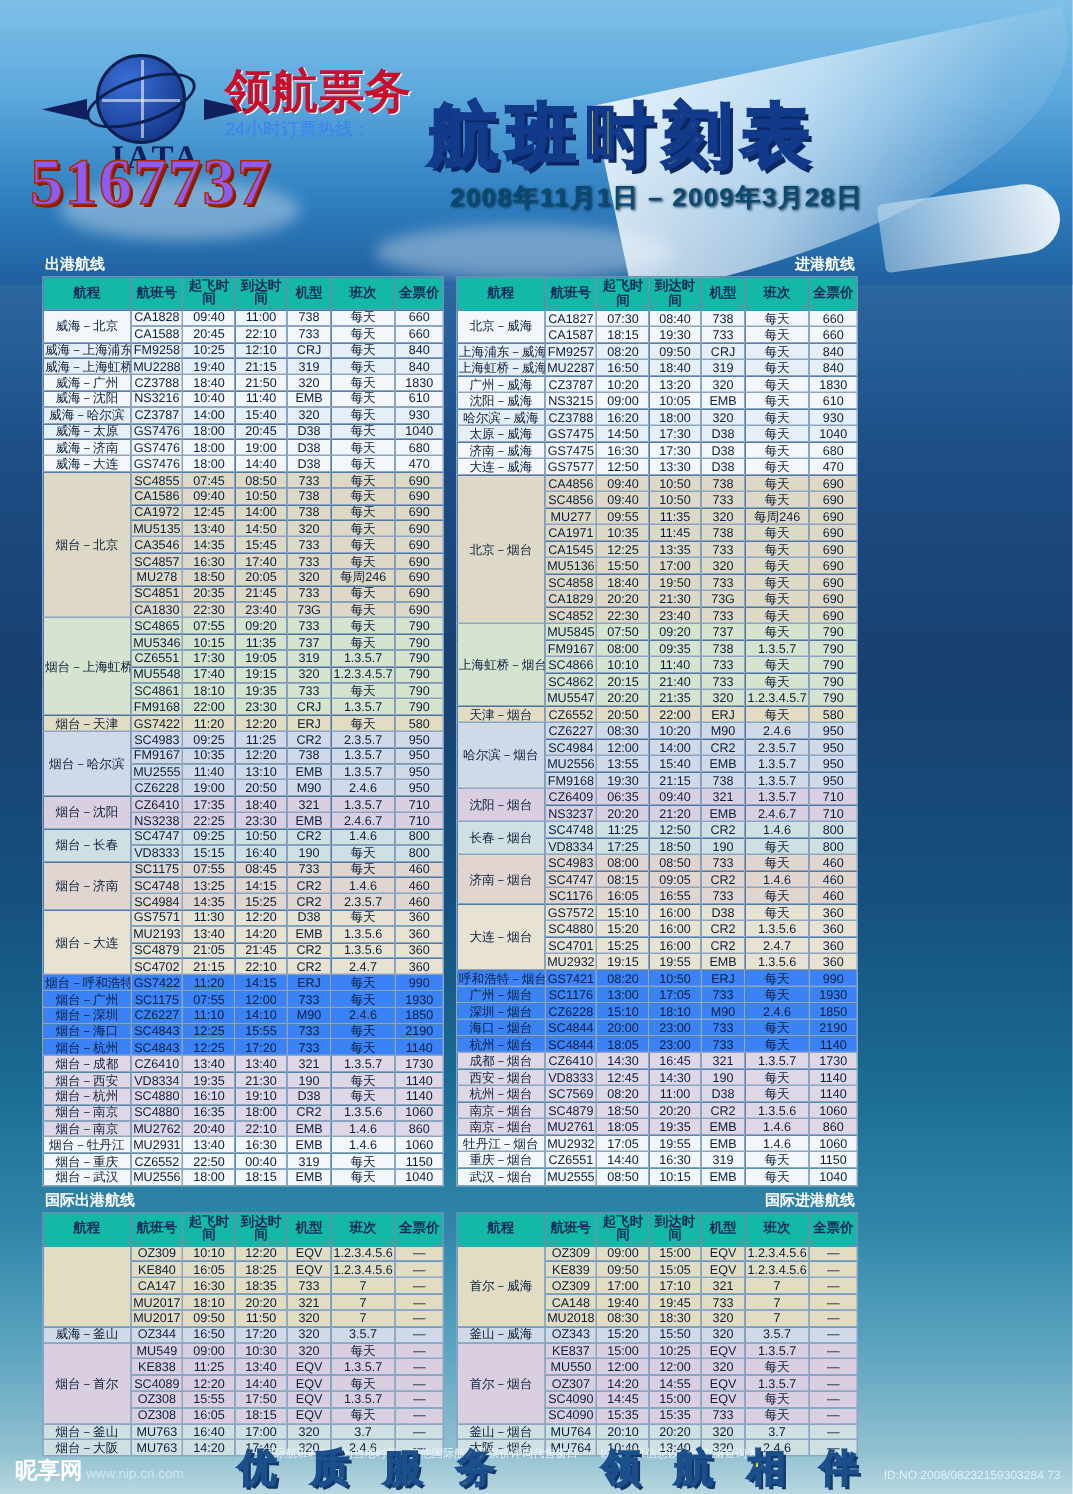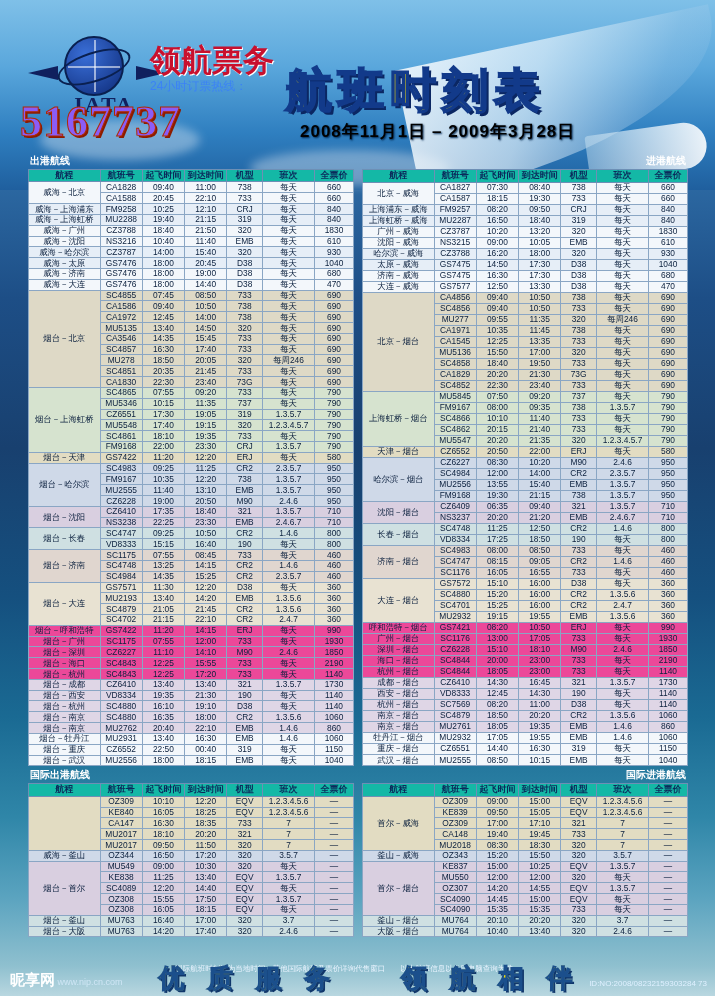--- a/index.html
+++ b/index.html
@@ -33,44 +33,44 @@
   .brand{position:absolute;left:150px;top:40px;font-size:31px;font-weight:bold;color:#c8102e;
     font-family:"Liberation Serif",serif;text-shadow:1px 1px 0 #fff;}
   .hotline{position:absolute;left:150px;top:78px;font-size:12px;color:#3b82f6;}
   .phone{position:absolute;left:20px;top:96px;font-size:44px;font-weight:bold;
     font-family:"Liberation Serif",serif;color:#8b5cf6;-webkit-text-stroke:1px #b02a00;
     text-shadow:2px 2px 0 #8c1c00;letter-spacing:1px;}
 
   .title-main{position:absolute;left:286px;top:44px;font-size:46px;font-weight:bold;
     font-family:"Liberation Serif",serif;color:#ffe400;-webkit-text-stroke:2px #123a8a;
     text-shadow:3px 3px 0 #0b2763;letter-spacing:6px;margin-top:16px;}
-  .title-date{position:absolute;left:300px;top:120px;font-size:17px;font-weight:bold;color:#000000;
+  .title-date{position:absolute;left:300px;top:120px;font-size:17px;font-weight:bold;color:#0c4a6e;
     text-shadow:1px 1px 2px #03264d;letter-spacing:1px;}
 
   
-  .sheet{position:absolute;left:28px;top:154px;width:660px;}
+  .sheet{position:absolute;left:28px;top:169px;width:544px;}
   .colhead{display:flex;justify-content:space-between;font-size:10px;font-weight:bold;color:#ffffff;margin-bottom:1px;padding:0 2px;}
   .colhead span{display:block;}
   table{border-collapse:collapse;font-size:8.4px;line-height:1.05;}
   table.t{width:326px;table-layout:fixed;}
   .wrap{display:flex;gap:8px;}
   th{background:#14b8a6;color:#0b2a5b;font-weight:bold;border:1px solid #6d8fb5;padding:1px 0;font-size:9px;}
   td{border:1px solid #8aa6c4;padding:0.5px 1px;text-align:center;color:#0a1f3d;white-space:nowrap;overflow:hidden;}
   
   .c1{background:#f3f7fb;}
   .c2{background:#e6eef7;}
   .c3{background:#ded9c6;}
   .c4{background:#d6e3cf;}
   .c5{background:#e2dcc2;}
   .c6{background:#cfd9e8;}
   .c7{background:#d9cfe0;}
   .c8{background:#cfe0e2;}
   .c9{background:#e0d6cf;}
   .c10{background:#e8e2d2;}
-  .c11{background:#ec4899;}
+  .c11{background:#3b82f6;}
   .c12{background:#dfd6e6;}
   .route{text-align:center;}
 
   .footer-note{position:absolute;left:0;bottom:22px;width:688px;text-align:center;font-size:7.5px;color:#eaf4ff;}
   .footer-slogan{position:absolute;left:12px;bottom:0px;width:715px;text-align:center;font-size:26px;font-weight:bold;
     color:#ffe400;-webkit-text-stroke:1px #1b4f8c;text-shadow:2px 2px 0 #10366a;letter-spacing:8px;font-family:"Liberation Serif",serif;}
   .wm{position:absolute;left:10px;bottom:6px;font-size:9px;color:#cfe6f5;}
   .wm b{font-size:15px;color:#ffffff;}
   .code{position:absolute;right:8px;bottom:8px;font-size:8px;color:#dff0ff;}
 </style>

